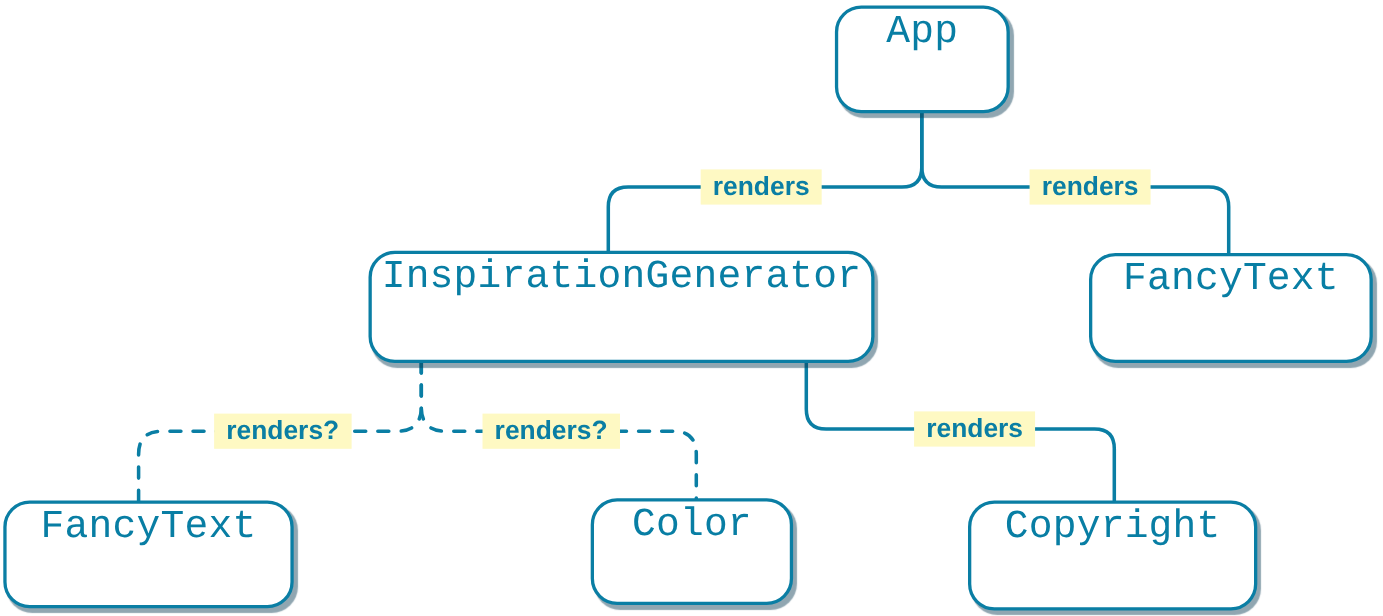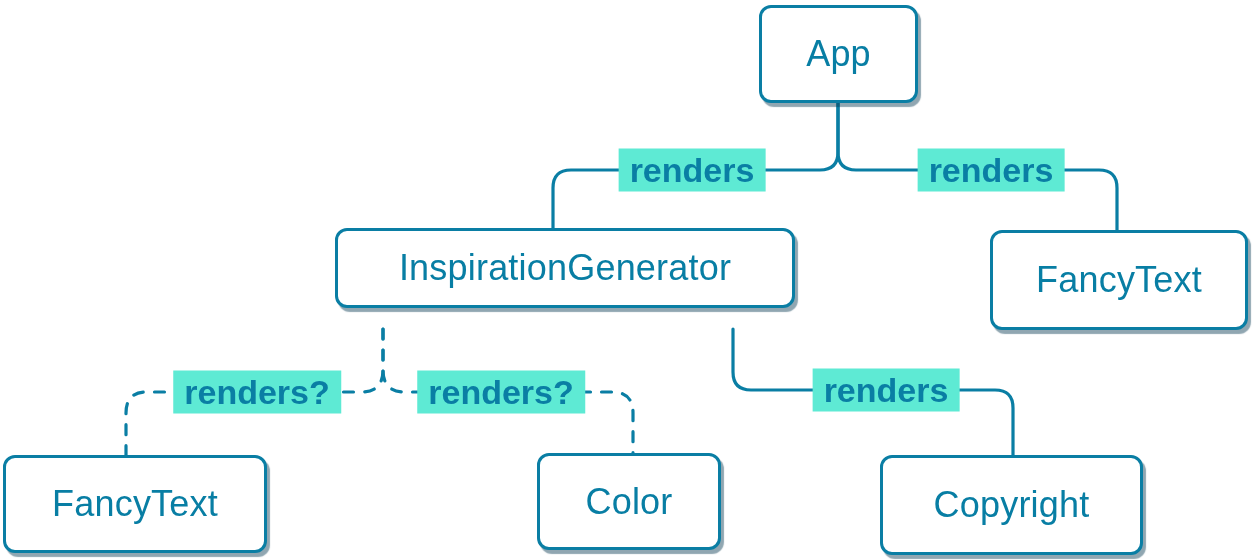--- a/index.html
+++ b/index.html
@@ -29,44 +29,44 @@
     stroke-linecap: round;
   }
   .edges-svg path.dashed {
     stroke-dasharray: 10 11;
   }
   .node {
     position: absolute;
     box-sizing: border-box;
     background: #ffffff;
     border: 3px solid #0a7ea4;
-    border-radius: 12px;
+    border-radius: 24px;
     box-shadow: 3px 4px 1px rgba(8, 58, 82, 0.45);
     display: flex;
-    align-items: center;
     justify-content: center;
     color: #087ea4;
     font-size: 36px;
     font-weight: 500;
     letter-spacing: 0.2px;
     white-space: nowrap;
+    font-family: Liberation Mono, monospace;
   }
   .edge-label {
     position: absolute;
     transform: translate(-50%, -50%);
-    background: #5eead4;
+    background: #fef9c3;
     padding: 2px 11px;
     color: #0a7ea4;
-    font-size: 34px;
+    font-size: 24px;
     font-weight: bold;
     white-space: nowrap;
   }
   
   .node-app                  { left: 759px;  top: 5px;   width: 159px; height: 98px; }
-  .node-inspiration          { left: 335px;  top: 228px; width: 460px; height: 80px; }
+  .node-inspiration          { left: 335px;  top: 228px; width: 460px; height: 102px; }
   .node-fancytext-top        { left: 990px;  top: 230px; width: 258px; height: 100px; }
   .node-fancytext-bottom     { left: 3px;    top: 455px; width: 264px; height: 98px; }
   .node-color                { left: 537px;  top: 453px; width: 184px; height: 97px; }
   .node-copyright            { left: 880px;  top: 455px; width: 263px; height: 100px; }
   
   .label-renders-left        { left: 692px;  top: 170px; }
   .label-renders-right       { left: 991px;  top: 170px; }
   .label-renders-copyright   { left: 886px;  top: 390px; }
   .label-renders-q-left      { left: 257px;  top: 392px; }
   .label-renders-q-right     { left: 501px;  top: 392px; }

